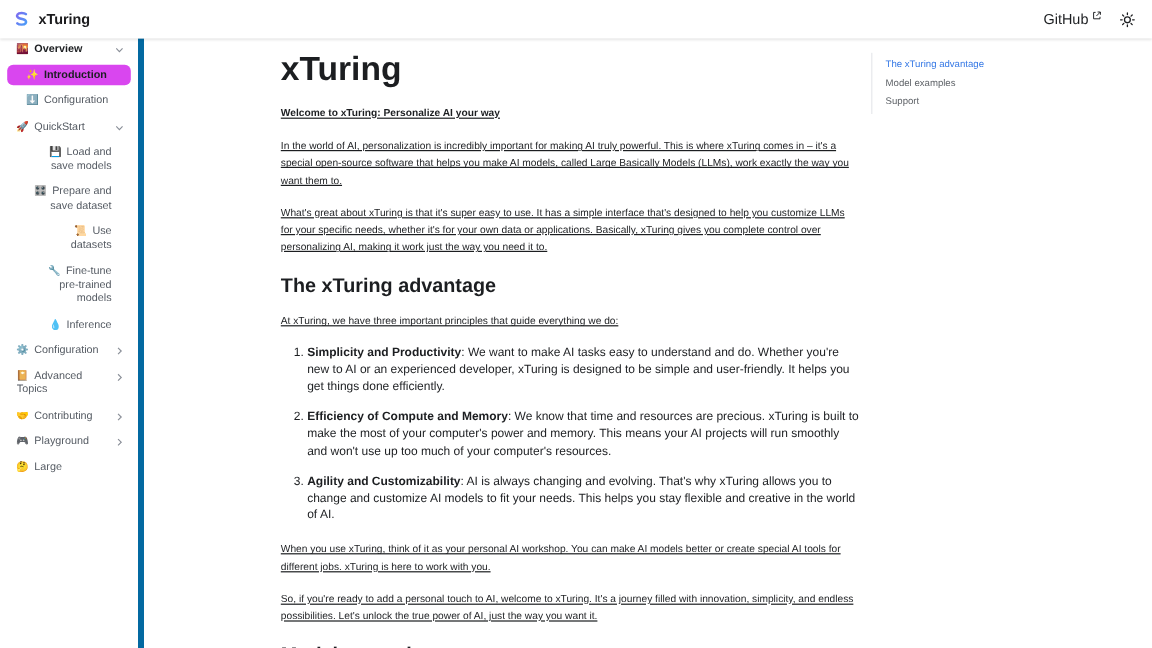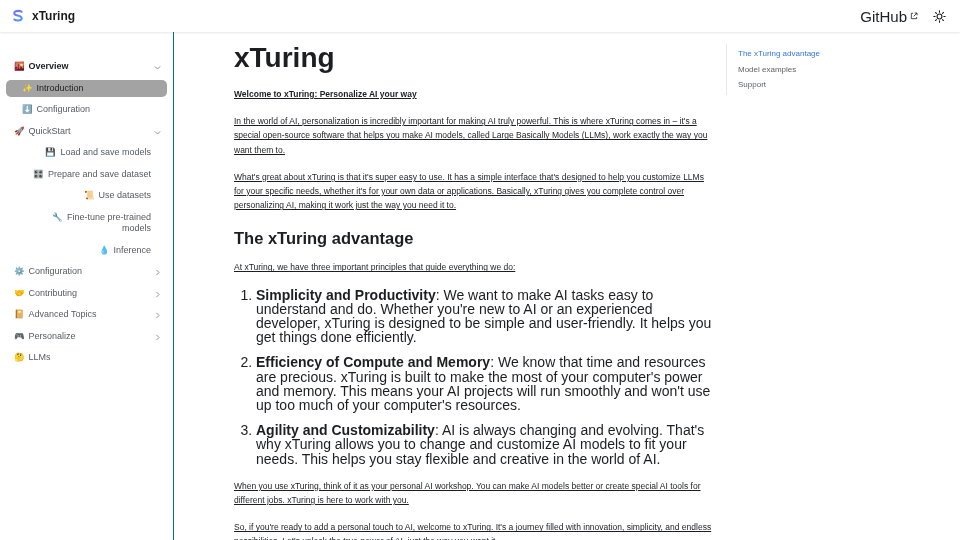--- a/index.html
+++ b/index.html
@@ -12,46 +12,46 @@
   
   .navbar {
     position:absolute; top:0; left:0; right:0; height:32px; z-index:5;
     display:flex; align-items:center; justify-content:space-between;
     padding:0 14px 0 10px; background:#fff;
     box-shadow:0 1px 2px rgba(0,0,0,0.10);
   }
   .nav-left { display:flex; align-items:center; gap:6px; cursor:pointer; }
   .brand { font-size:12px; font-weight:bold; color:#1b1b1d; }
   .nav-right { display:flex; align-items:center; gap:15px; }
-  .gh-link { display:flex; align-items:center; gap:3px; font-size:15px; color:#1c1e21; text-decoration:none; cursor:pointer; }
+  .gh-link { display:flex; align-items:flex-start; gap:3px; font-size:12px; color:#1c1e21; text-decoration:none; cursor:pointer; }
   .theme-btn { display:flex; align-items:center; cursor:pointer; }
   
   .sidebar {
-    position:absolute; top:32px; left:0; bottom:0; width:174px;
-    border-right:1px solid #0369a1; padding:26px 6px 0 6px;
+    position:absolute; top:32px; left:0; bottom:0; width:120px;
+    border-right:5px solid #0369a1; padding:0 6px 0 6px;
   }
   .s-item {
     display:block; position:relative; font-size:9px; line-height:11.5px;
     color:#555b63; padding:3px 16px 3px 8px; margin-bottom:4px;
     border-radius:5px; cursor:pointer;
   }
   .s-item .emoji { font-size:8.5px; margin-right:4px; }
   .s-item.lvl1 { padding-left:16px; }
   .s-item.lvl2 { padding-left:21px;text-align:right; }
   .s-item.cat-active { color:#1c1e21; font-weight:bold; }
-  .s-item.active-item { background:#a3a3a3; color:#1c1e21; font-weight:normal; }
+  .s-item.active-item { background:#d946ef; color:#1c1e21; font-weight:bold; }
   .chev { position:absolute; right:5px; top:5px; display:flex; }
   
   .content { position:absolute; left:234px; top:32px; width:482px; }
   .content h1 { font-size:28px; font-weight:bold; margin:10px 0 13px; color:#1c1e21; }
   .lead { font-size:9px; font-weight:bold; margin:0 0 13px; }
   .content p { font-size:8.5px; line-height:14.2px; margin:0 0 13px;text-decoration:underline; }
   .content h2 { font-size:16.5px; font-weight:bold; margin:17px 0 12px; }
   .content ol { margin:0 0 13px; padding-left:22px; }
-  .content li { font-size:14px; line-height:14.2px; margin-bottom:11px; }
+  .content li { font-size:10px; line-height:14.2px; margin-bottom:11px; }
   .term { font-weight:bold; }
   .inline-link { color:#3578e5; text-decoration:none; cursor:pointer; }
   
   .toc {
     position:absolute; left:726px; top:44px; width:210px;
     border-left:1px solid #e6e8eb; padding:2px 0 2px 11px;
   }
   .toc-item { font-size:8px; line-height:15.5px; color:#5f6368; cursor:pointer; }
   .toc-item.active { color:#3578e5; }
 </style>
@@ -142,45 +142,45 @@
   </div>
   <div class="s-item lvl0">
     <span class="emoji">⚙️</span><span>Configuration</span>
     <span class="chev">
         <svg width="9" height="9" viewBox="0 0 24 24" fill="none" stroke="#8a8f98" stroke-width="2.6">
           <polyline points="9,5 16,12 9,19"></polyline>
         </svg>
       </span>
   </div>
   <div class="s-item lvl0">
+    <span class="emoji">📔</span><span>Advanced Topics</span>
+    <span class="chev">
+        <svg width="9" height="9" viewBox="0 0 24 24" fill="none" stroke="#8a8f98" stroke-width="2.6">
+          <polyline points="9,5 16,12 9,19"></polyline>
+        </svg>
+      </span>
+  </div>
+  <div class="s-item lvl0">
     <span class="emoji">🤝</span><span>Contributing</span>
     <span class="chev">
         <svg width="9" height="9" viewBox="0 0 24 24" fill="none" stroke="#8a8f98" stroke-width="2.6">
           <polyline points="9,5 16,12 9,19"></polyline>
         </svg>
       </span>
   </div>
   <div class="s-item lvl0">
-    <span class="emoji">📔</span><span>Advanced Topics</span>
-    <span class="chev">
-        <svg width="9" height="9" viewBox="0 0 24 24" fill="none" stroke="#8a8f98" stroke-width="2.6">
-          <polyline points="9,5 16,12 9,19"></polyline>
-        </svg>
-      </span>
-  </div>
-  <div class="s-item lvl0">
-    <span class="emoji">🎮</span><span>Personalize</span>
-    <span class="chev">
-        <svg width="9" height="9" viewBox="0 0 24 24" fill="none" stroke="#8a8f98" stroke-width="2.6">
-          <polyline points="9,5 16,12 9,19"></polyline>
-        </svg>
-      </span>
-  </div>
-  <div class="s-item lvl0">
-    <span class="emoji">🤔</span><span>LLMs</span>
+    <span class="emoji">🎮</span><span>Playground</span>
+    <span class="chev">
+        <svg width="9" height="9" viewBox="0 0 24 24" fill="none" stroke="#8a8f98" stroke-width="2.6">
+          <polyline points="9,5 16,12 9,19"></polyline>
+        </svg>
+      </span>
+  </div>
+  <div class="s-item lvl0">
+    <span class="emoji">🤔</span><span>Large</span>
   </div>
 </nav>
 
 <main class="content">
   <h1>xTuring</h1>
   <p class="lead">Welcome to xTuring: Personalize AI your way</p>
   <p>In the world of AI, personalization is incredibly important for making AI truly powerful. This is where xTuring comes in – it's a special open-source software that helps you make AI models, called Large Basically Models (LLMs), work exactly the way you want them to.</p>
   <p>What's great about xTuring is that it's super easy to use. It has a simple interface that's designed to help you customize LLMs for your specific needs, whether it's for your own data or applications. Basically, xTuring gives you complete control over personalizing AI, making it work just the way you need it to.</p>
   <h2>The xTuring advantage</h2>
   <p>At xTuring, we have three important principles that guide everything we do:</p>

